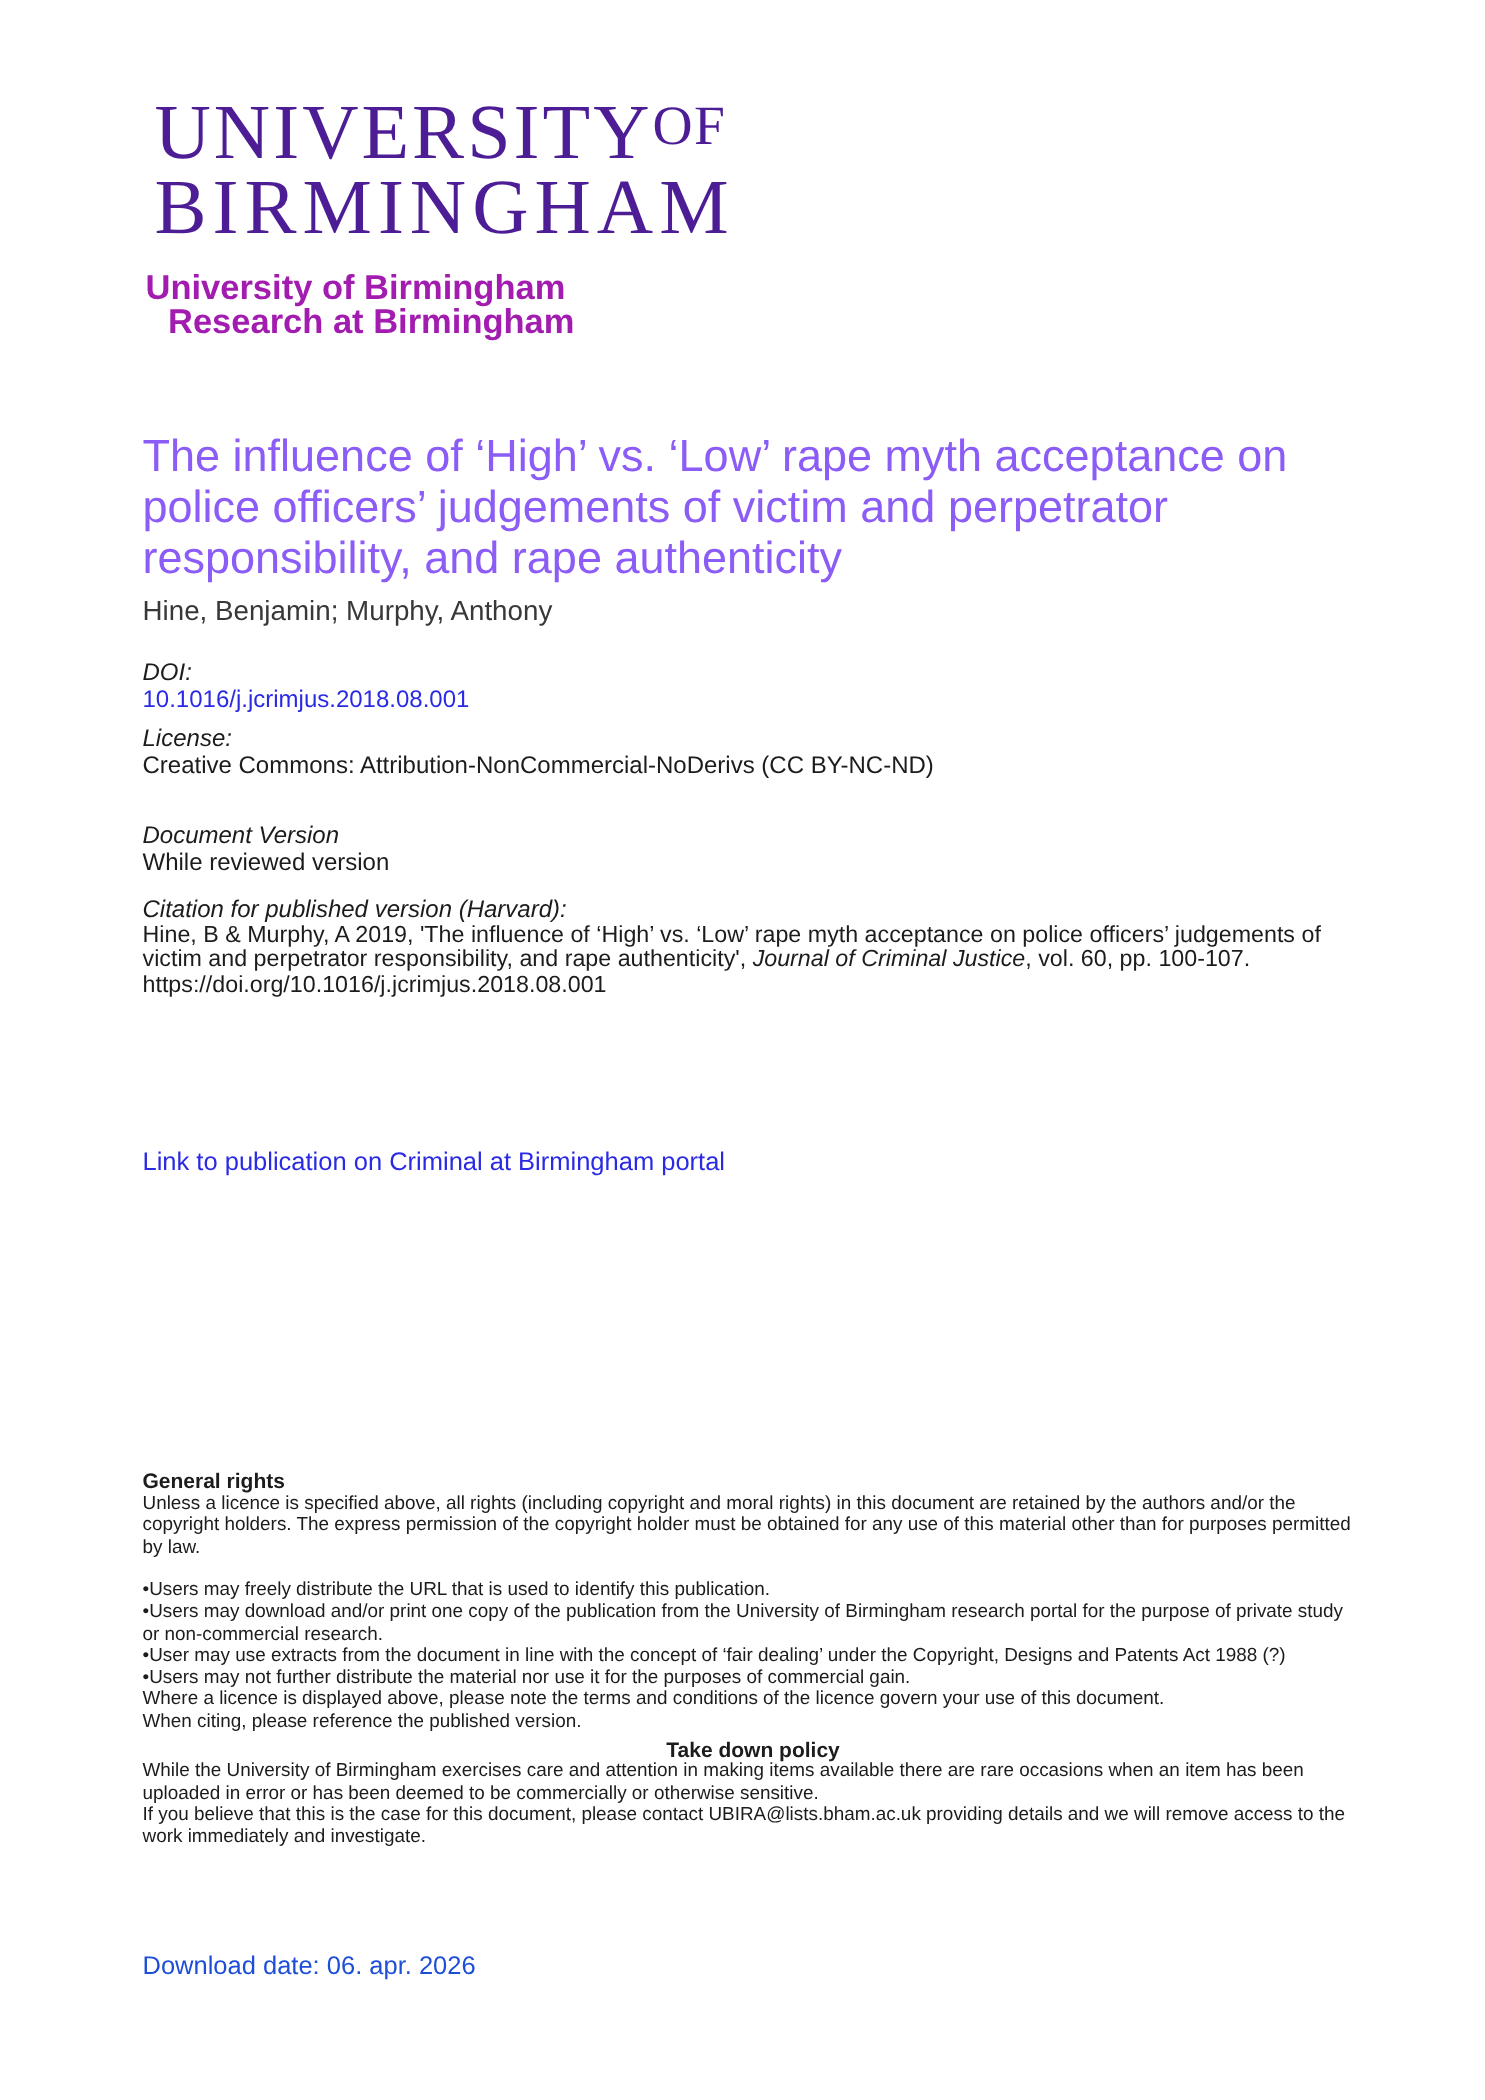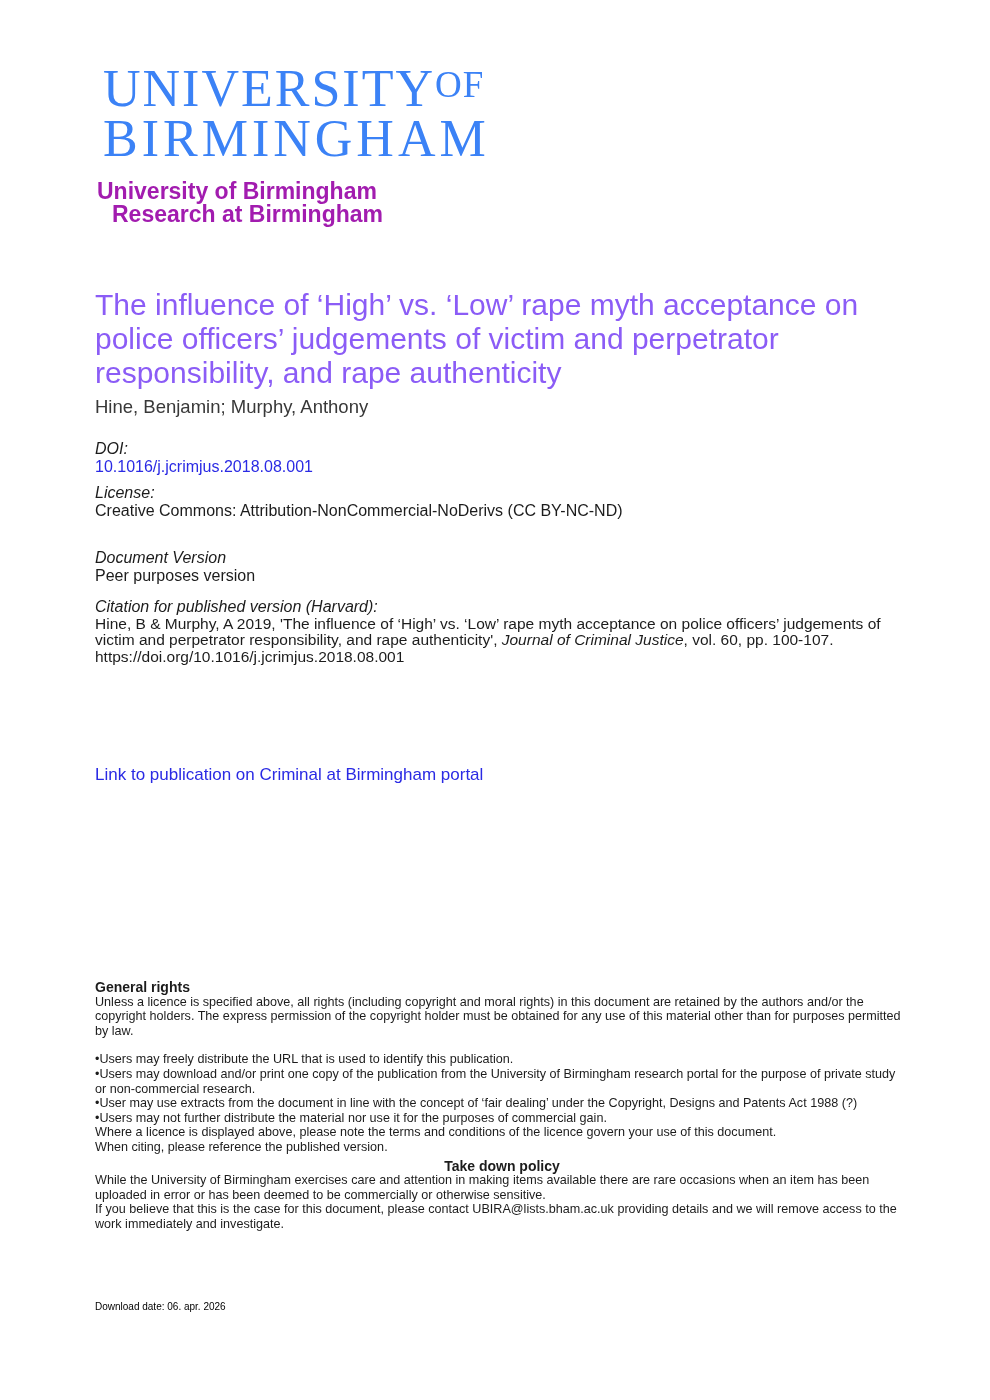--- a/index.html
+++ b/index.html
@@ -13,21 +13,21 @@
     overflow: hidden;
     font-family: "Liberation Sans", sans-serif;
     color: #1c1c1c;
   }
 
   
   .logo-block {
     position: absolute;
     left: 103px;
     top: 60px;
-    color: #3b82f6;
+    color: #4c1d95;
   }
   .logo-line {
     font-family: "Liberation Serif", serif;
     font-size: 52px;
     line-height: 50px;
     letter-spacing: 2px;
     font-weight: 500;
     white-space: nowrap;
   }
   .logo-line.second { letter-spacing: 4px; }
@@ -119,22 +119,22 @@
   .gap-top { margin-top: 14px; }
   .small-gap-top { margin-top: 4px; text-align: center; }
   ul.plain-bullets { list-style: none; }
   ul.plain-bullets li::before { content: "\2022"; }
 
   
   .footer-block {
     position: absolute;
     left: 95px;
     top: 1301px;
-    font-size: 10px;
-    color: #000000;
+    font-size: 17px;
+    color: #1d4ed8;
   }
 </style>
 </head>
 <body>
 
 <div class="page">
 
   <div class="logo-block">
     <div class="logo-line"><span>UNIVERSITY</span><span class="logo-of">OF</span></div>
     <div class="logo-line second"><span>BIRMINGHAM</span></div>
@@ -151,21 +151,21 @@
   </div>
 
   <div class="meta-block">
     <p class="meta-label">DOI:</p>
     <p><a class="doc-link">10.1016/j.jcrimjus.2018.08.001</a></p>
 
     <p class="meta-label gap">License:</p>
     <p>Creative Commons: Attribution-NonCommercial-NoDerivs (CC BY-NC-ND)</p>
 
     <p class="meta-label biggap">Document Version</p>
-    <p>Peer purposes version</p>
+    <p>While reviewed version</p>
 
     <p class="meta-label midgap">Citation for published version (Harvard):</p>
     <p class="citation-text"><span>Hine, B &amp; Murphy, A 2019, 'The influence of ‘High’ vs. ‘Low’ rape myth acceptance on police officers’ judgements of victim and perpetrator responsibility, and rape authenticity', </span><span class="journal-italic">Journal of Criminal Justice</span><span>, vol. 60, pp. 100-107. https://doi.org/10.1016/j.jcrimjus.2018.08.001</span></p>
   </div>
 
   <div class="portal-link-block">
     <a class="doc-link">Link to publication on Criminal at Birmingham portal</a>
   </div>
 
   <div class="rights-block">

